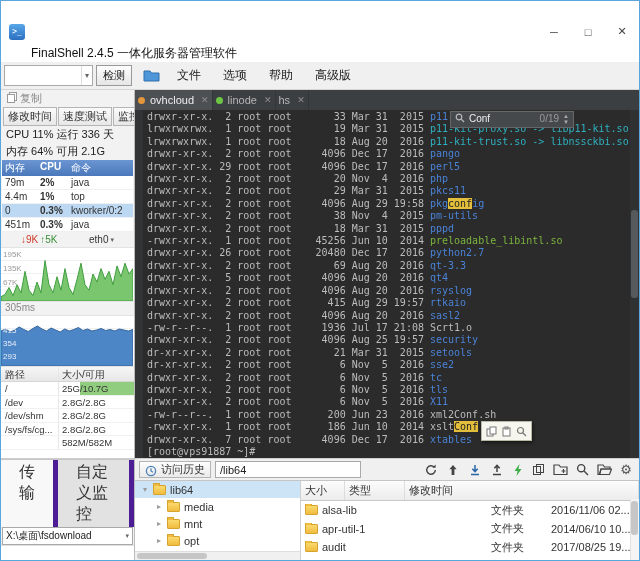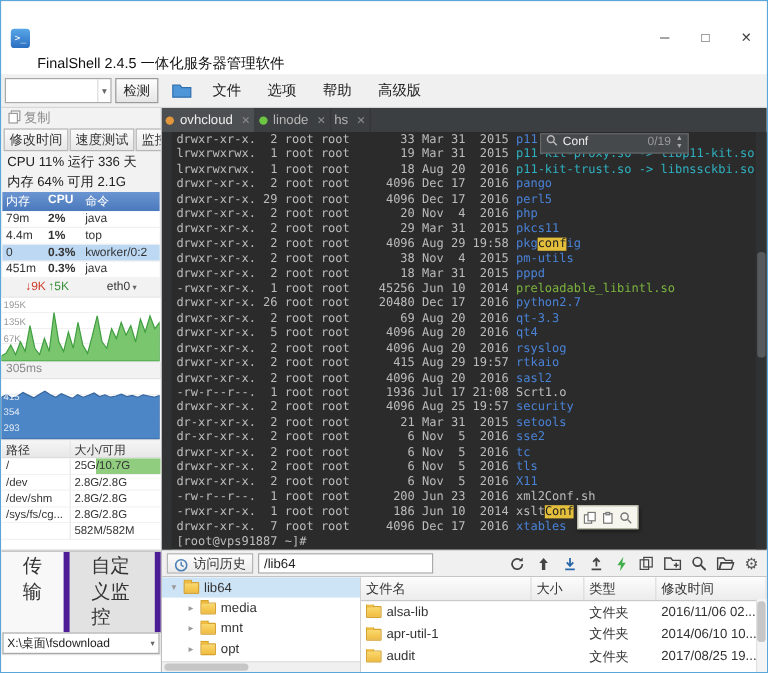--- a/index.html
+++ b/index.html
@@ -425,21 +425,20 @@
                 <span class="folder"></span>
                 <span>root</span>
               </div>
             </div>
           <div class="hsb">
             <div class="hsb-thumb"></div>
           </div>
         </div>
         <div class="ftable">
           <div class="fhead">
-            <span class="fh w-name">文件名</span>
             <span class="fh w-size">大小</span>
             <span class="fh w-type">类型</span>
             <span class="fh w-mod">修改时间</span>
           </div>
           <div id="file-rows">
               <div class="frow">
                 <span class="fcell w-name">
                   <span class="folder"></span>
                   <span>alsa-lib</span>
                 </span>

